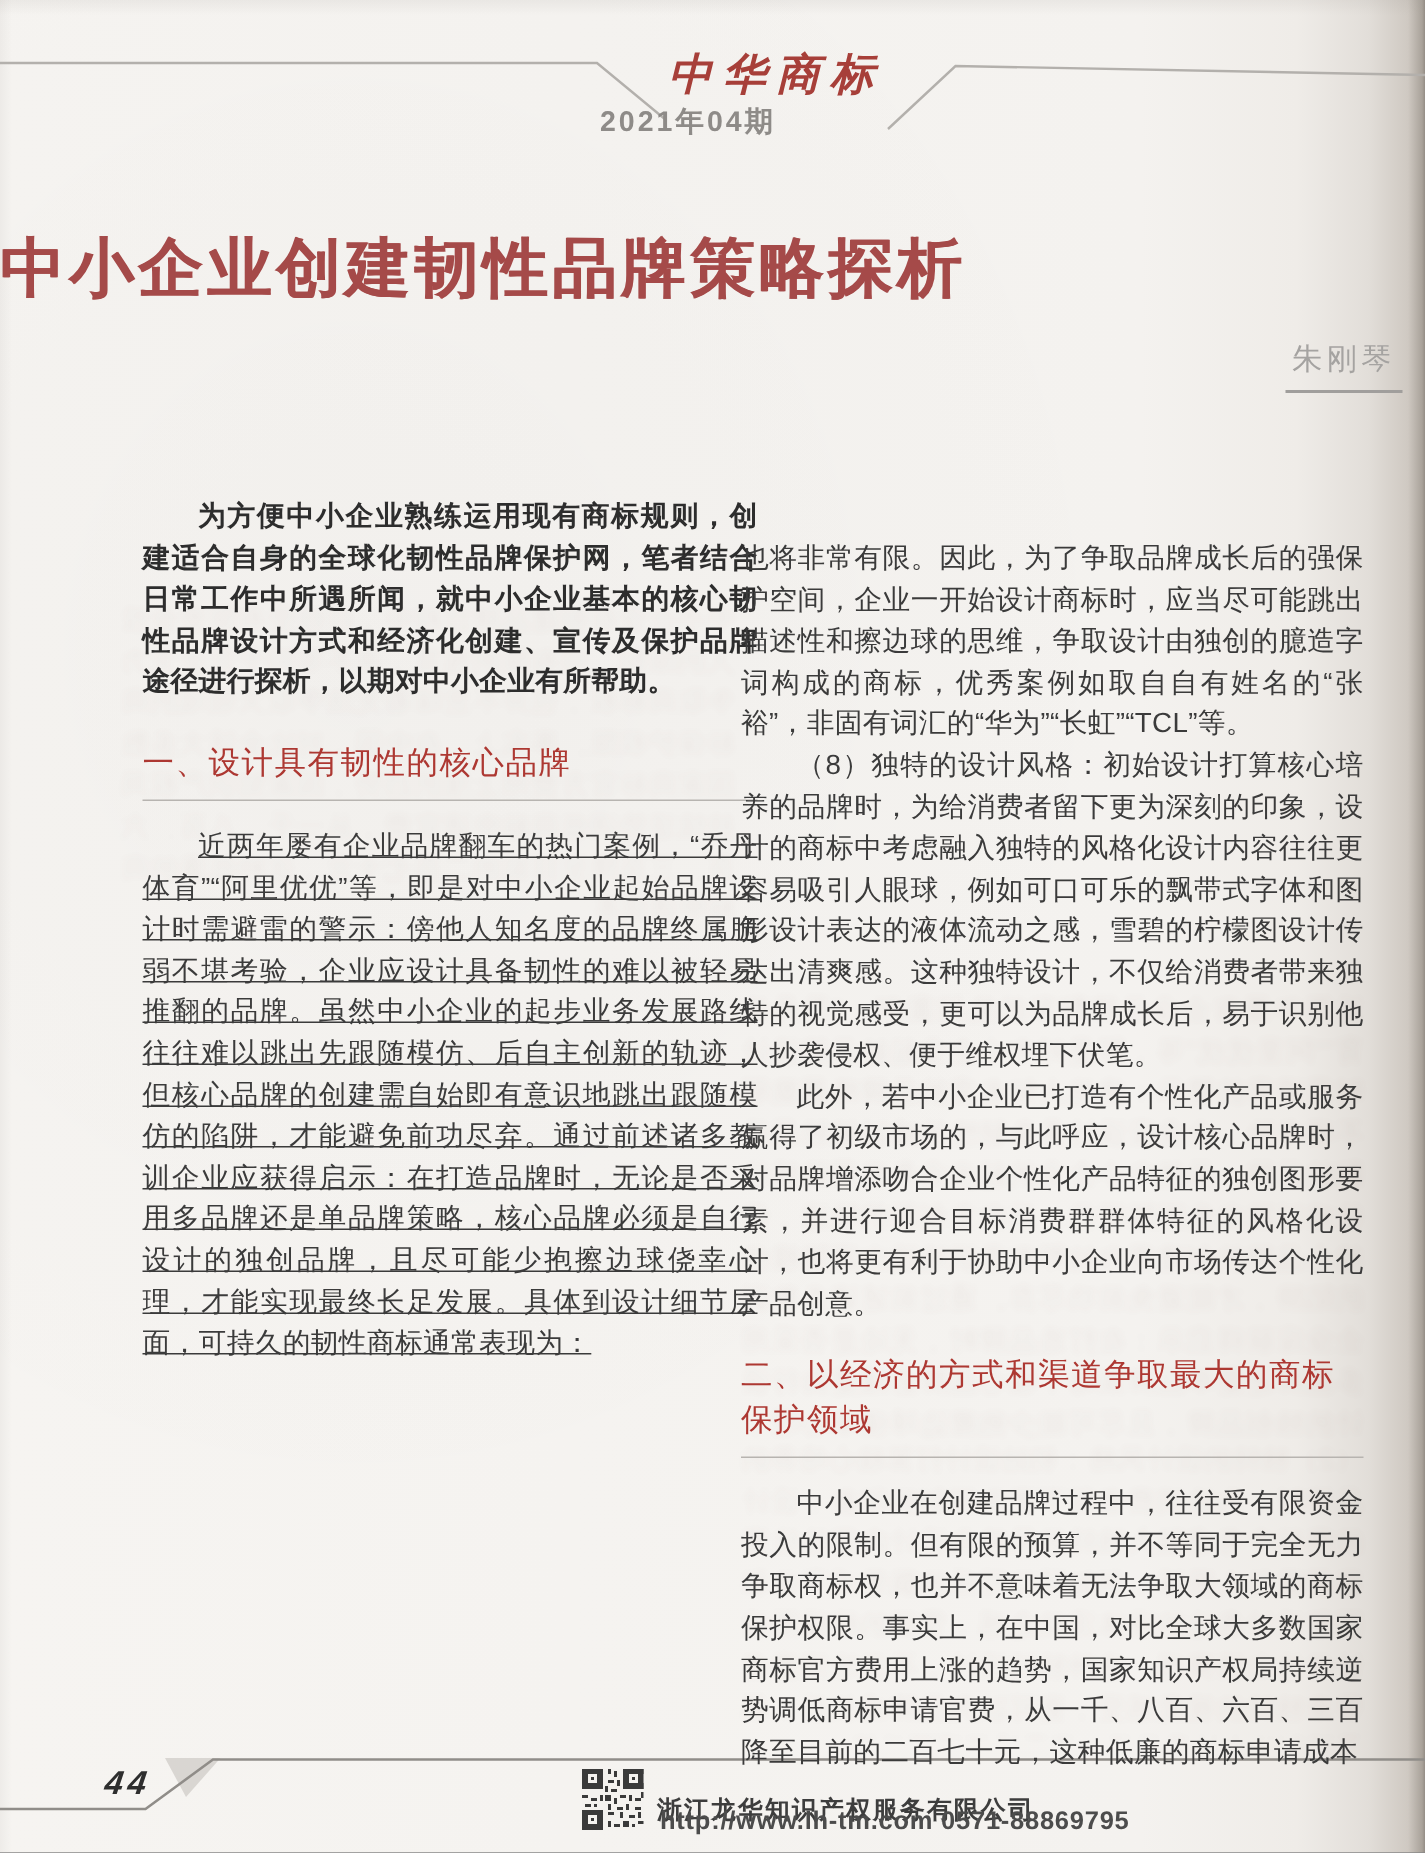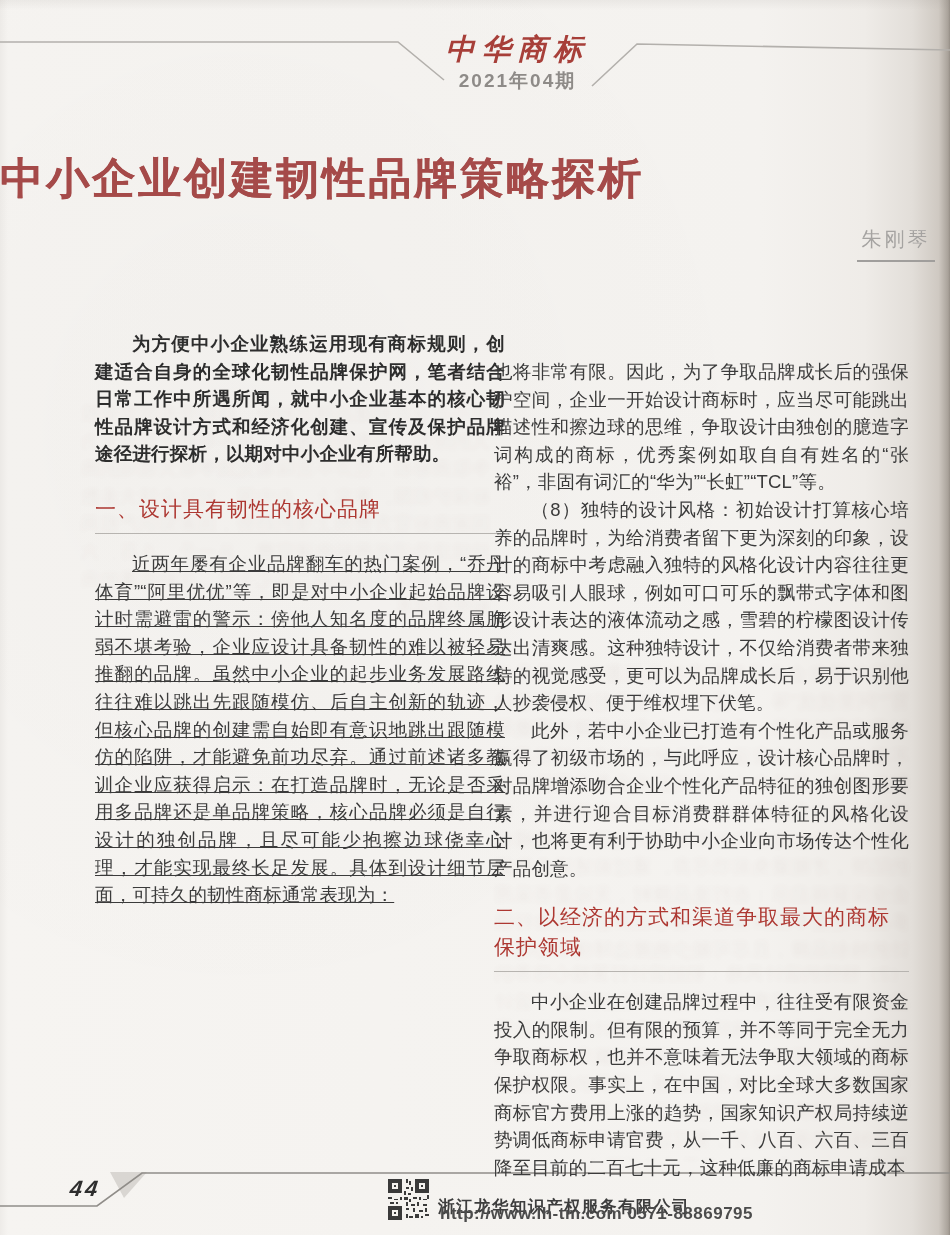--- a/index.html
+++ b/index.html
@@ -22,21 +22,21 @@
   .journal-name {
     position:absolute; left:400px; top:30px; width:235px;
     text-align:center;
     font-family:"Liberation Serif","DejaVu Serif",serif;
     font-style:italic; font-weight:bold;
     font-size:29px; letter-spacing:7px;
     color:#a73f39;
   }
   .journal-issue {
     position:absolute; left:400px; top:68px; width:235px;
-    text-align:center;
+    text-align:left;
     font-weight:bold; font-size:19px; letter-spacing:2px;
     color:#8e8b88;
   }
 
   
   .article-title {
     position:absolute; left:0; top:150px; width:950px;
     font-size:43px; font-weight:800; letter-spacing:3px;
     color:#a54a49;
     text-shadow:0.6px 0 0 #a54a49;

